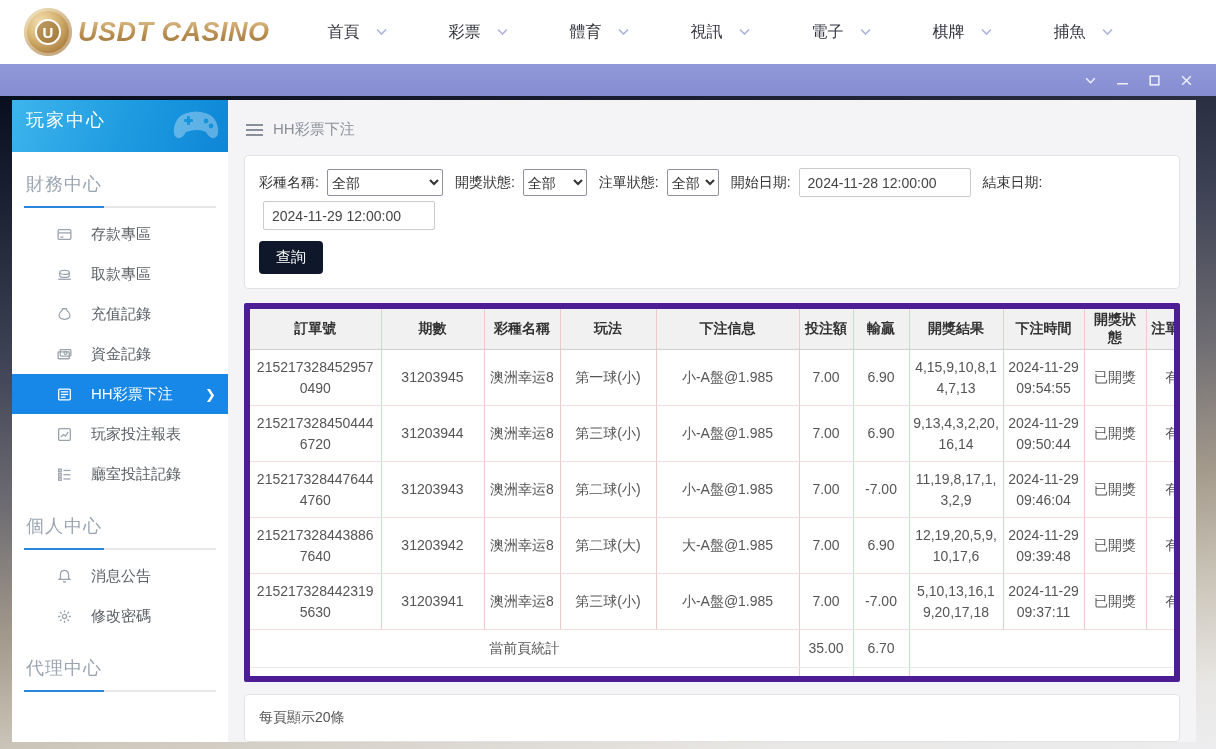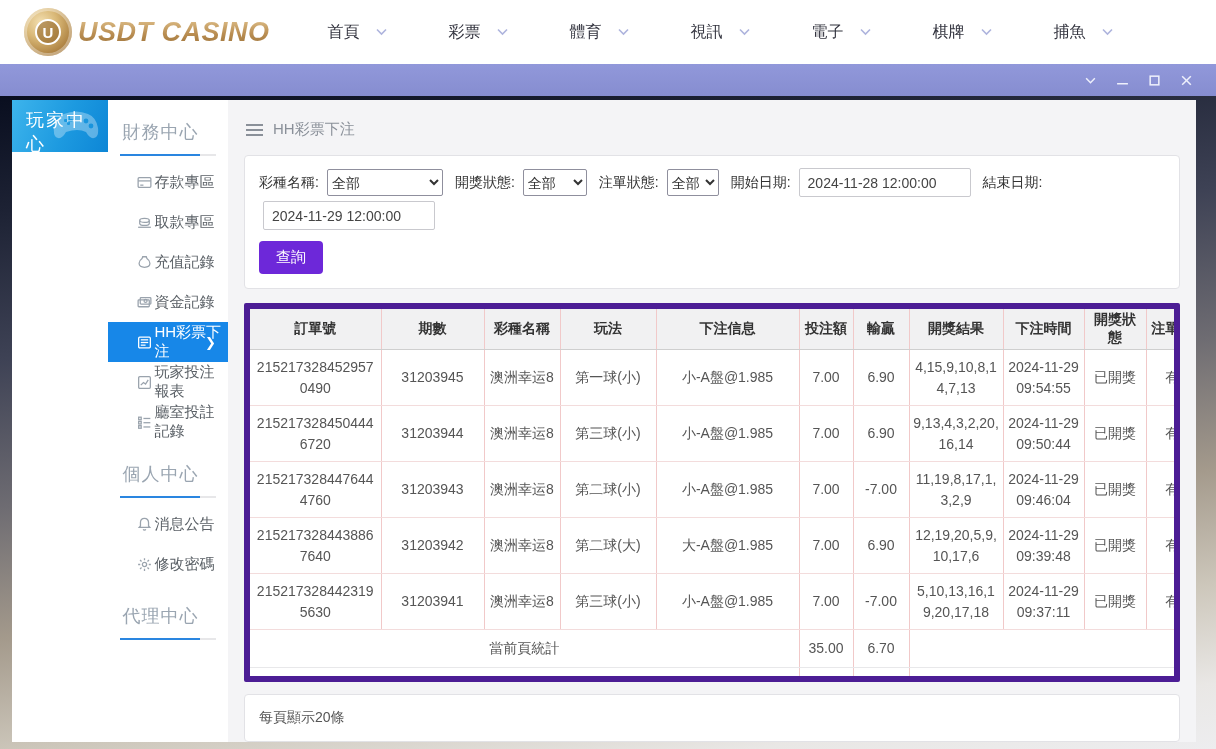--- a/index.html
+++ b/index.html
@@ -24,46 +24,46 @@
   .titlebar{ height:32px; background:linear-gradient(180deg,#9198da,#868dd0); display:flex; align-items:center;
     justify-content:flex-end; padding-right:14px; gap:0; box-shadow:0 1px 2px rgba(0,0,0,.25);}
   .winbtn{ width:32px; height:32px; display:flex; align-items:center; justify-content:center; cursor:pointer;}
   .winbtn svg{ stroke:#eef0fb; }
 
   
   .app{ height:653px; display:flex; padding:4px 20px 7px 12px;
     background:linear-gradient(172deg,#090e1f 0%,#1d2234 14%,#3e4255 32%,#6e6c72 50%,#a49a8c 66%,#cdc7bb 80%,#e9e7e5 92%,#ededef 100%);}
 
   
-  .sidebar{ width:216px; background:#ffffff; display:flex; overflow:hidden;}
+  .sidebar{ width:216px; background:#ffffff; display:flex; flex-direction:column; overflow:hidden;}
   .side-head{ height:52px; background:linear-gradient(110deg,#3db4ec 0%,#1d9ae0 55%,#0d86d6 100%);
     color:#fff; padding:8px 12px 0 14px; position:relative; overflow:hidden;}
   .side-head .t{ font-size:18px; letter-spacing:2px; }
   .side-head .pad{ position:absolute; right:6px; top:4px; opacity:.4;}
   .side-sec{ padding-top:12px; }
   .sec-head{ font-size:18px; color:#9aa5b1; padding:8px 0 10px 14px; letter-spacing:1px;}
   .sec-line{ height:2px; background:#e7e7e9; margin:0 12px 6px 12px; position:relative;}
   .sec-line::before{ content:""; position:absolute; left:0; top:0; height:2px; width:80px; background:#2a86e0;}
-  .side-item{ height:40px; display:flex; align-items:center; padding-left:28px; gap:1px; font-size:15px; color:#5a6066; cursor:pointer;}
+  .side-item{ height:40px; display:flex; align-items:center; padding-left:44px; gap:18px; font-size:15px; color:#5a6066; cursor:pointer;}
   .side-item .ic{ width:17px; height:17px; display:flex; align-items:center; justify-content:center;}
   .side-item.active{ background:#1787e8; color:#ffffff; position:relative;}
   .side-item.active .arrow{ position:absolute; right:12px; color:#fff; font-size:13px;}
 
   
   .main{ flex:1; background:#f4f4f6; display:flex; flex-direction:column; overflow:hidden;}
   .page-head{ display:flex; align-items:center; gap:10px; padding:20px 18px 12px 18px; color:#8a9099; font-size:15px;}
   .card{ background:#fff; border:1px solid #e2e2e6; border-radius:4px; margin:4px 16px 0 16px;}
   .filter-card{ padding:12px 14px 14px 14px; }
   .frow{ display:flex; align-items:center; flex-wrap:wrap; font-size:14px; color:#333; gap:4px;}
   .frow label{ margin-left:8px; }
   .frow label:first-child{ margin-left:0; }
   select{ height:27px; font-size:14px; color:#333; border:1px solid #8f8f9d; border-radius:2px; background:#fff; margin-left:4px; font-family:inherit;}
   .sel-wide{ width:116px; } .sel-mid{ width:64px; } .sel-sm{ width:52px; }
   .dateinput{ width:172px; height:29px; border:1px solid #c9c9ce; border-radius:2px; font-size:14px; color:#444; padding:0 8px; margin-left:4px; font-family:inherit;}
-  .btn-query{ margin-top:11px; background:#6d28d9; color:#fff; border:none; border-radius:4px; font-size:15px; padding:7px 17px; cursor:pointer; font-family:inherit;}
+  .btn-query{ margin-top:11px; background:#0f172a; color:#fff; border:none; border-radius:4px; font-size:15px; padding:7px 17px; cursor:pointer; font-family:inherit;}
 
   
   .table-card{ margin-top:14px; border:6px solid #4c1d95; border-radius:2px; overflow:hidden;}
   table{ width:100%; border-collapse:collapse; font-size:14px; table-layout:fixed;}
   thead th{ background:#f1f1f2; color:#333; font-weight:bold; height:40px; padding:2px 3px; text-align:center;
     border-right:1px solid #f1c9c9; border-bottom:1px solid #cfcfcf;}
   thead th:last-child{ border-right:none;}
   tbody td{ color:#555; text-align:center; height:56px; padding:4px 3px; border-right:1px solid #f1c9c9;
     border-bottom:1px solid #f3dcdc; word-break:break-all; line-height:1.45;}
   tbody td:last-child{ border-right:none;}

